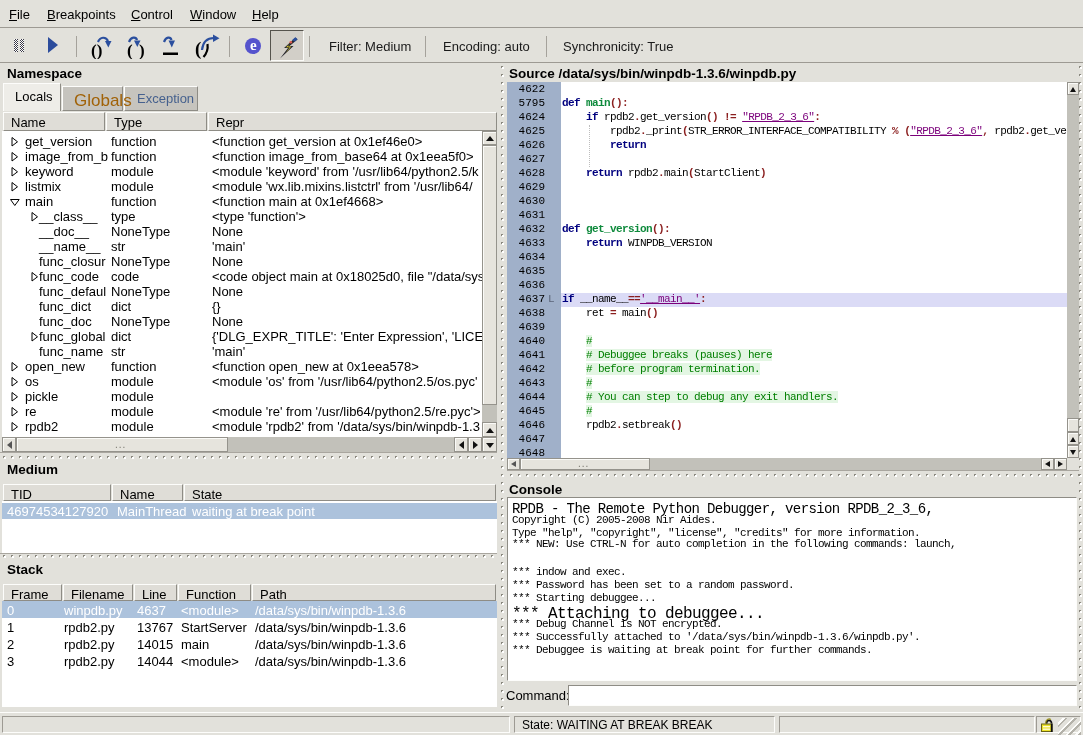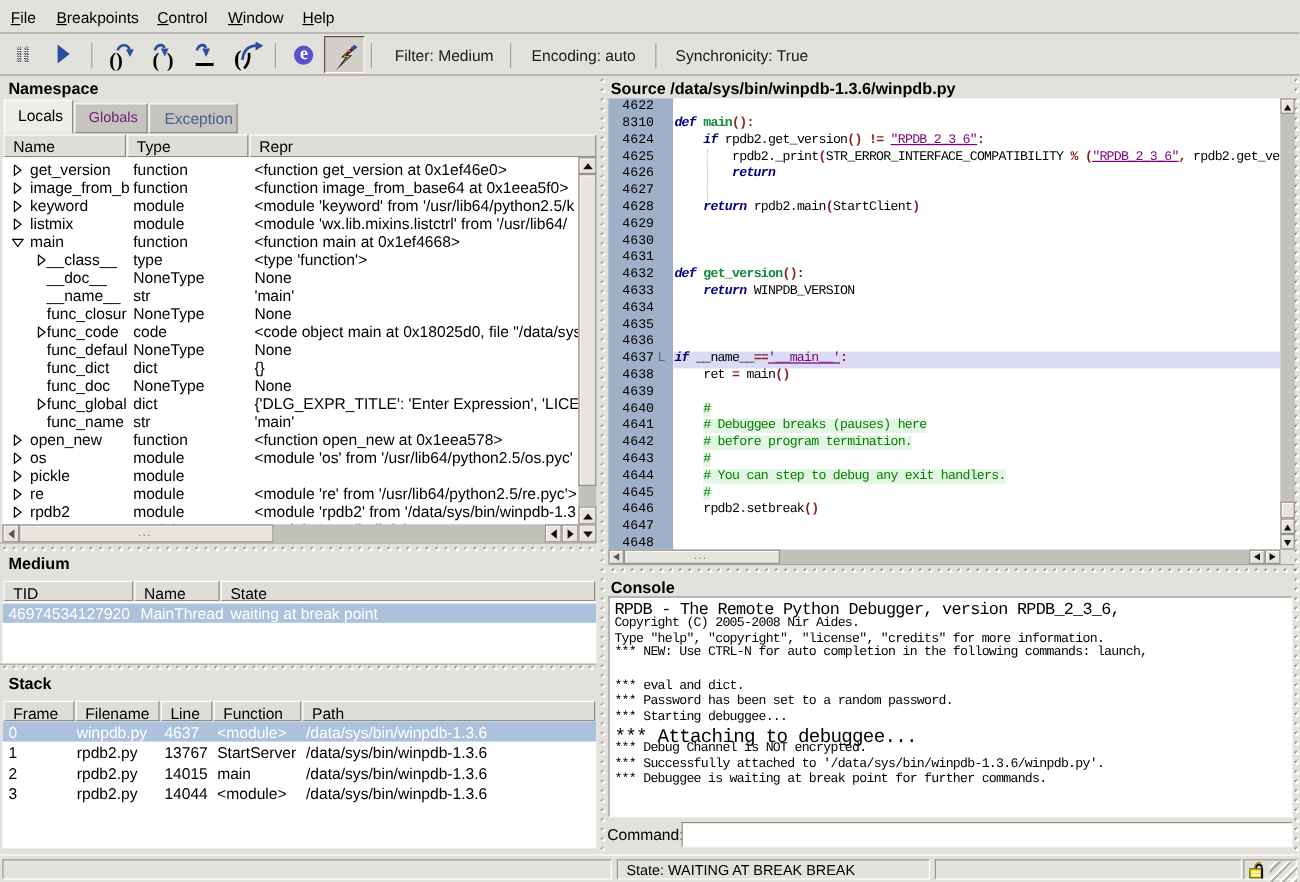--- a/index.html
+++ b/index.html
@@ -38,21 +38,21 @@
 
 
 .sbtn { position:absolute; background:#e6e4dd; border:1px solid #95938c; box-shadow:inset 1px 1px 0 #fbfbf8; }
 .sthumb { position:absolute; background:#e6e4dd; border:1px solid #95938c; box-shadow:inset 1px 1px 0 #fbfbf8; }
 .arrow { width:0; height:0; position:absolute; }
 
 
 #srcgutter { background:#a0b0c9; }
 .srcline { position:absolute; left:1px; white-space:pre; font-family:"Liberation Mono", monospace; font-size:11px; letter-spacing:-0.6px; }
 .gnum { position:absolute; font-family:"Liberation Mono", monospace; font-size:11px; color:#000; text-align:right; width:38px; }
-.kw { color:#00007f; font-weight:bold;font-style:italic; }
+.kw { color:#00007f; font-weight:bold; }
 .dn { color:#0e8a3c; font-weight:bold; }
 .op { color:#8b1f1f; font-weight:bold; }
 .st { color:#7b007b; text-decoration:underline; }
 .cm { color:#007f00; background:#e3f6e3; }
 </style></head>
 <body>
 
 <div id="menubar" class="abs">
   <span class="mi" style="left:9px"><u>F</u>ile</span>
   <span class="mi" style="left:47px"><u>B</u>reakpoints</span>
@@ -106,21 +106,21 @@
   <span class="tlabel" style="left:443px">Encoding: auto</span>
   <span class="tlabel" style="left:563px">Synchronicity: True</span>
 </div>
 
 <div class="abs caption" style="left:7px;top:66px">Namespace</div>
 <div id="tabs" class="abs" style="left:0;top:83px;width:497px;height:28px">
   <div class="abs" style="left:62px;top:3px;width:61px;height:25px;background:#c6c4be;border:1px solid #8e8c85;border-left-color:#fdfdfb;border-top-color:#fdfdfb;"></div>
   <div class="abs" style="left:124px;top:3px;width:74px;height:25px;background:#c6c4be;border:1px solid #8e8c85;border-left-color:#fdfdfb;border-top-color:#fdfdfb;"></div>
   <div class="abs" style="left:3px;top:0;width:58px;height:28px;background:#eeede8;border:1px solid #8e8c85;border-left-color:#fdfdfb;border-top-color:#fdfdfb;border-bottom:none;"></div>
   <span class="abs" style="left:15px;top:6px;font-size:13px;">Locals</span>
-  <span class="abs" style="left:74px;top:8px;font-size:12px;color:#701a75;">Globals</span>
+  <span class="abs" style="left:74px;top:8px;font-size:17px;color:#a16207;">Globals</span>
   <span class="abs" style="left:137px;top:8px;font-size:13px;color:#46618e;">Exception</span>
 </div>
 <div id="nsheader" class="abs" style="left:2px;top:112px;width:495px;height:19px">
   <div class="hdrcell" style="left:1px;top:0;width:102px;height:19px">
       <span>Name</span>
     </div>
   <div class="hdrcell" style="left:104px;top:0;width:101px;height:19px">
       <span>Type</span>
     </div>
   <div class="hdrcell" style="left:206px;top:0;width:289px;height:19px">
@@ -365,21 +365,21 @@
       <span class="abs" style="left:135px;top:2px">14044</span>
       <span class="abs" style="left:179px;top:2px">&lt;module&gt;</span>
       <span class="abs" style="left:253px;top:2px">/data/sys/bin/winpdb-1.3.6</span>
   </div>
 </div>
 
 <div class="abs caption" style="left:509px;top:66px">Source /data/sys/bin/winpdb-1.3.6/winpdb.py</div>
 <div id="srcbox" class="abs" style="left:507px;top:82px;width:572px;height:388px">
   <div class="abs" id="srcgutter" style="left:0;top:0;width:54px;height:376px">
 <span class="gnum" style="left:0;top:1px">4622</span>
-<span class="gnum" style="left:0;top:15px">8310</span>
+<span class="gnum" style="left:0;top:15px">5795</span>
 <span class="gnum" style="left:0;top:29px">4624</span>
 <span class="gnum" style="left:0;top:43px">4625</span>
 <span class="gnum" style="left:0;top:57px">4626</span>
 <span class="gnum" style="left:0;top:71px">4627</span>
 <span class="gnum" style="left:0;top:85px">4628</span>
 <span class="gnum" style="left:0;top:99px">4629</span>
 <span class="gnum" style="left:0;top:113px">4630</span>
 <span class="gnum" style="left:0;top:127px">4631</span>
 <span class="gnum" style="left:0;top:141px">4632</span>
 <span class="gnum" style="left:0;top:155px">4633</span>
@@ -447,21 +447,21 @@
       </div>
   </div>
 </div>
 
 <div class="abs caption" style="left:509px;top:482px">Console</div>
 <div id="consolebox" class="abs" style="left:507px;top:497px;width:570px;height:184px;background:#fff;border:1px solid #8e8c85;border-bottom-color:#fdfdfb;border-right-color:#fdfdfb">
 <div class="abs mono cline" style="left:4px;top:3px;font-size:14px;letter-spacing:-0.6px;white-space:pre">RPDB - The Remote Python Debugger, version RPDB_2_3_6,</div>
 <div class="abs mono cline" style="left:4px;top:16px;font-size:11px;letter-spacing:-0.6px;white-space:pre">Copyright (C) 2005-2008 Nir Aides.</div>
 <div class="abs mono cline" style="left:4px;top:29px;font-size:11px;letter-spacing:-0.6px;white-space:pre">Type "help", "copyright", "license", "credits" for more information.</div>
 <div class="abs mono cline" style="left:4px;top:40px;font-size:11px;letter-spacing:-0.6px;white-space:pre">*** NEW: Use CTRL-N for auto completion in the following commands: launch,</div>
-<div class="abs mono cline" style="left:4px;top:68px;font-size:11px;letter-spacing:-0.6px;white-space:pre">*** eval and dict.</div>
+<div class="abs mono cline" style="left:4px;top:68px;font-size:11px;letter-spacing:-0.6px;white-space:pre">*** indow and exec.</div>
 <div class="abs mono cline" style="left:4px;top:81px;font-size:11px;letter-spacing:-0.6px;white-space:pre">*** Password has been set to a random password.</div>
 <div class="abs mono cline" style="left:4px;top:94px;font-size:11px;letter-spacing:-0.6px;white-space:pre">*** Starting debuggee...</div>
 <div class="abs mono cline" style="left:4px;top:107px;font-size:16px;letter-spacing:-0.6px;white-space:pre">*** Attaching to debuggee...</div>
 <div class="abs mono cline" style="left:4px;top:120px;font-size:11px;letter-spacing:-0.6px;white-space:pre">*** Debug Channel is NOT encrypted.</div>
 <div class="abs mono cline" style="left:4px;top:133px;font-size:11px;letter-spacing:-0.6px;white-space:pre">*** Successfully attached to '/data/sys/bin/winpdb-1.3.6/winpdb.py'.</div>
 <div class="abs mono cline" style="left:4px;top:146px;font-size:11px;letter-spacing:-0.6px;white-space:pre">*** Debuggee is waiting at break point for further commands.</div>
 </div>
 <div id="cmdrow" class="abs" style="left:506px;top:685px;width:577px;height:22px">
   <span class="abs" style="left:0;top:3px;font-size:13px">Command:</span>
   <div class="abs" style="left:62px;top:0;width:509px;height:21px;background:#fff;border:1px solid #8e8c85;border-bottom-color:#fdfdfb;border-right-color:#fdfdfb"></div>

